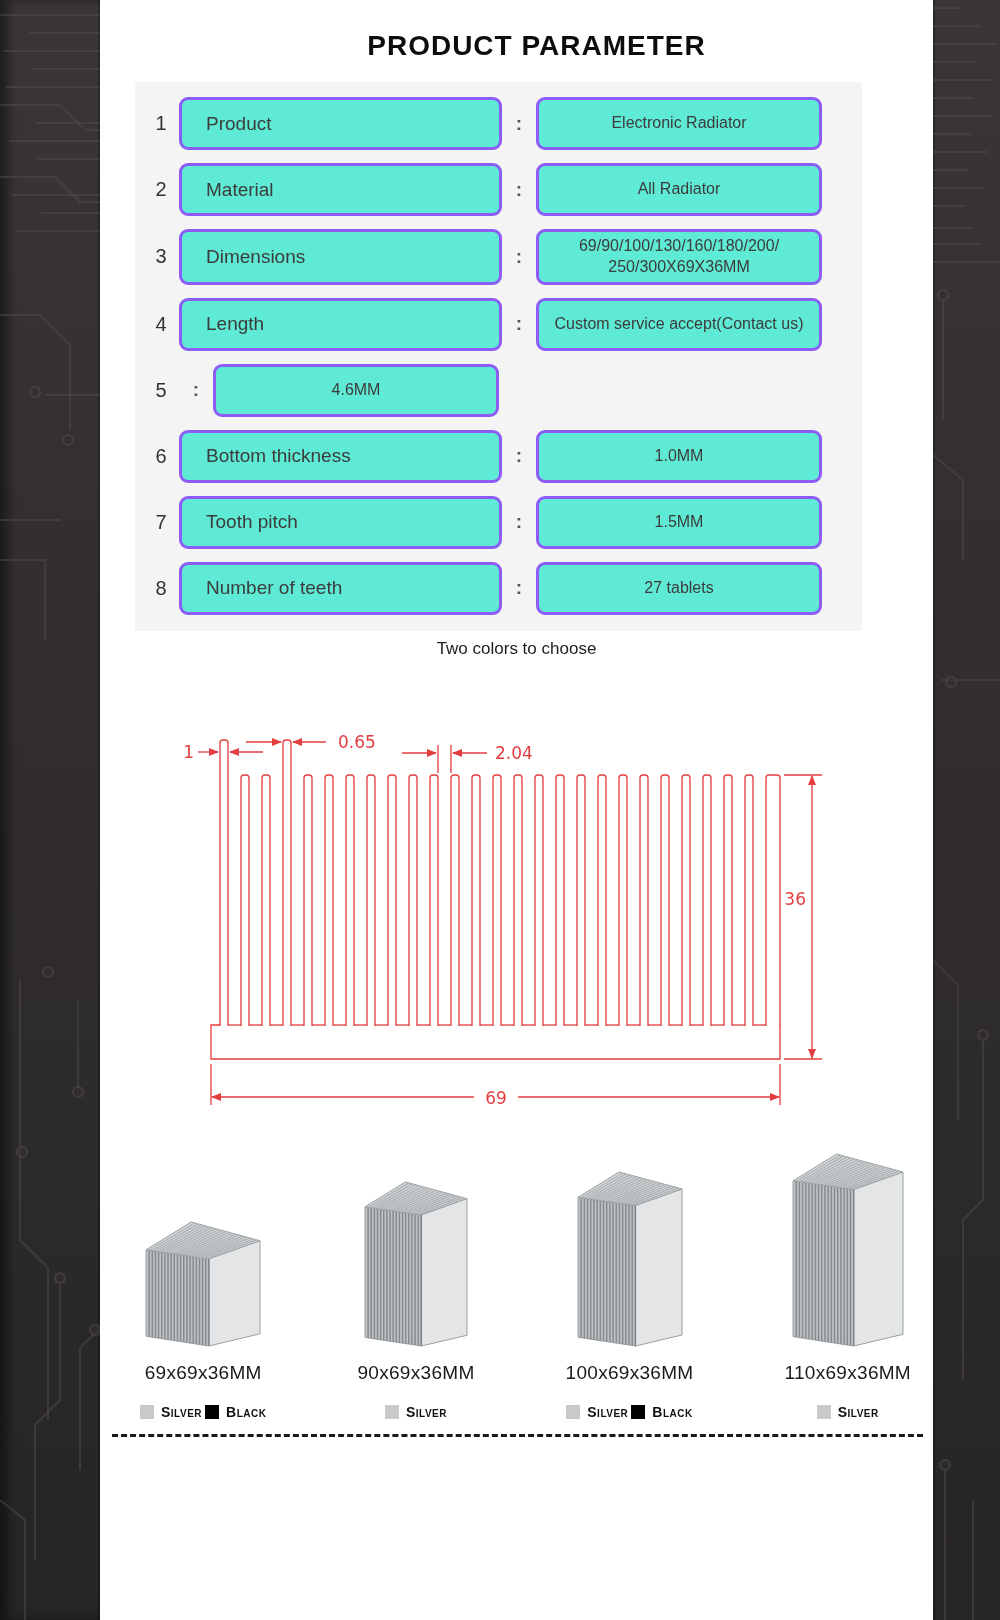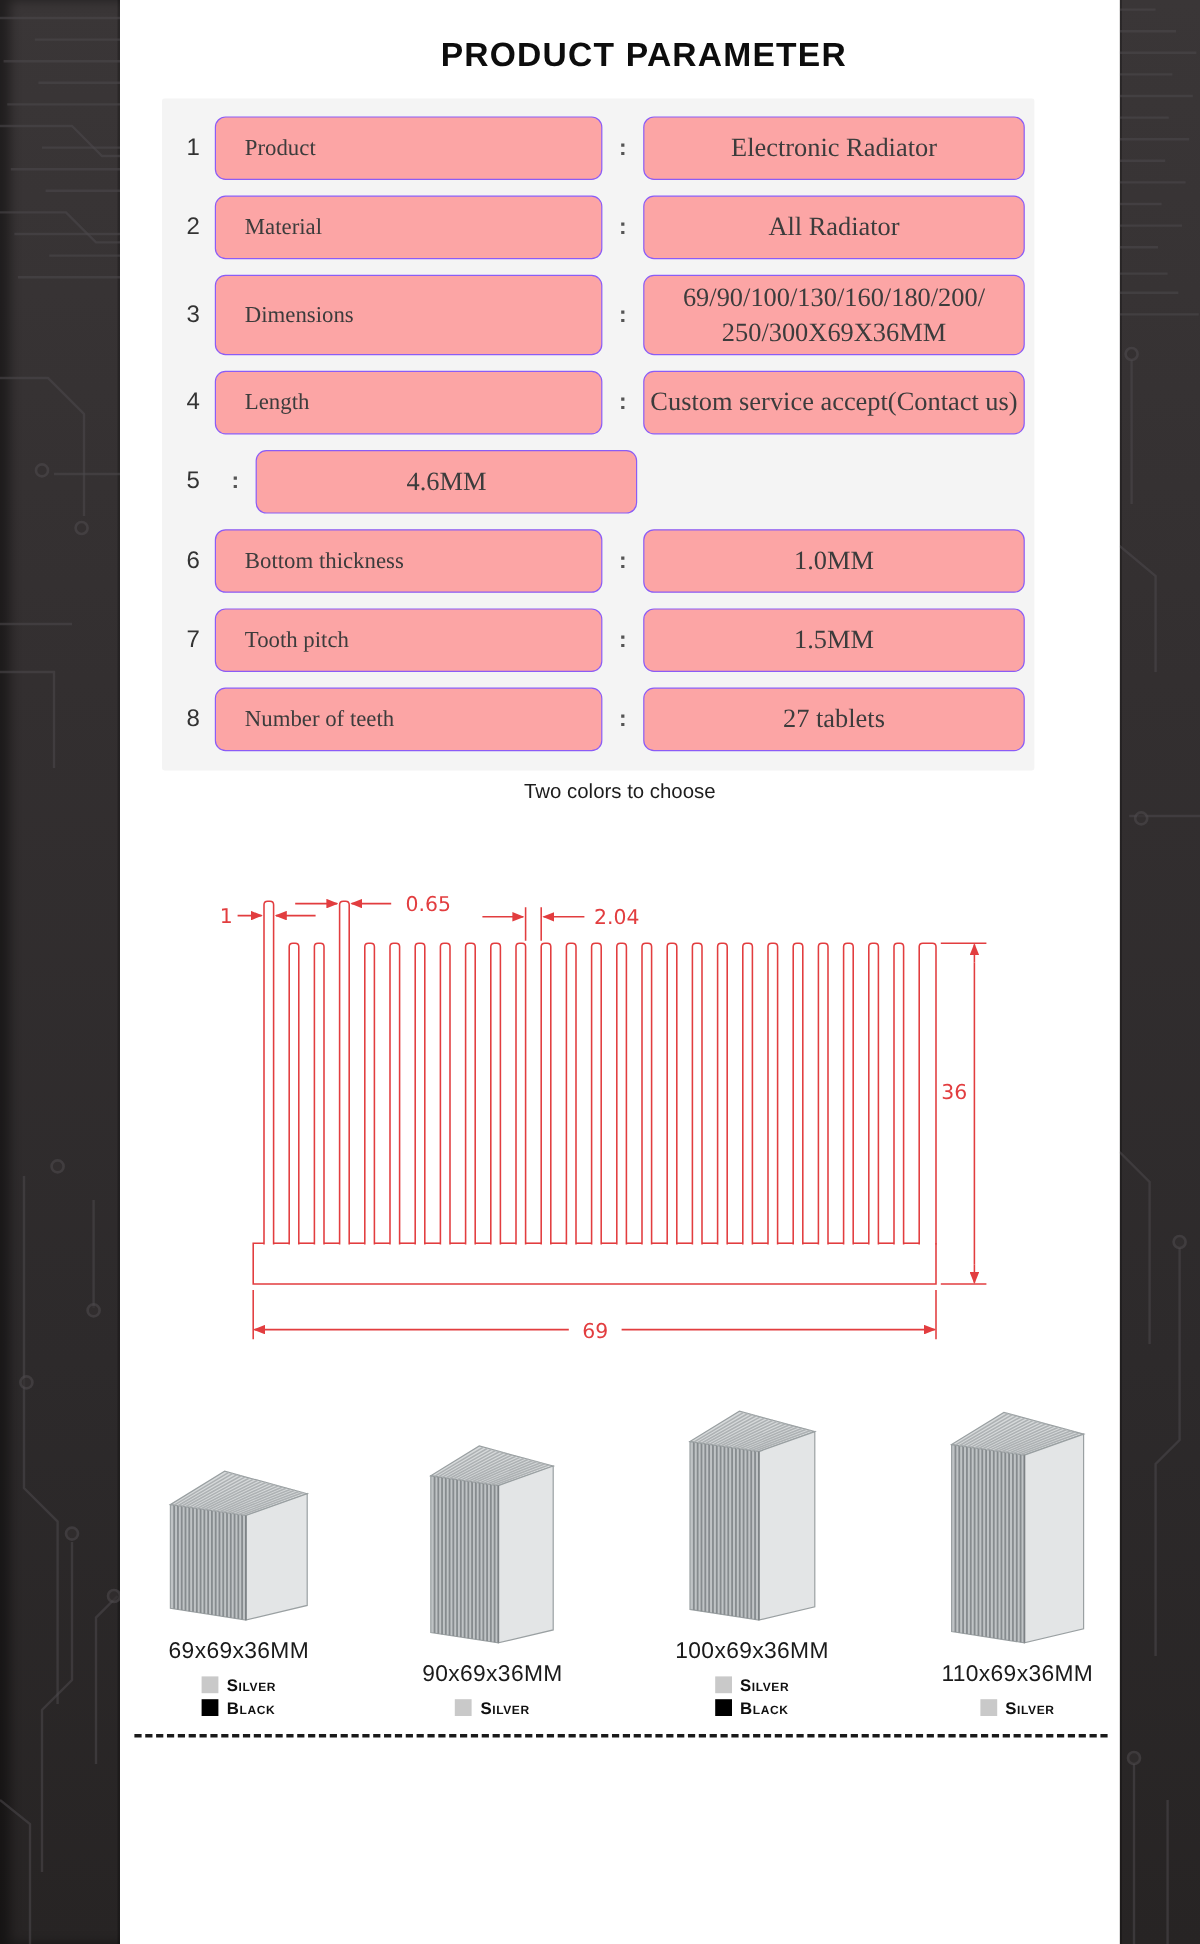--- a/index.html
+++ b/index.html
@@ -13,38 +13,38 @@
   
   .content{position:absolute;left:100px;top:0;width:833px;height:1620px;background:#fff;}
   .h1{margin:0;padding-top:30px;text-align:center;font-size:28px;font-weight:bold;
       letter-spacing:1px;color:#0d0d0d;padding-left:40px;}
   .panel{margin:20px auto 0 35px;width:727px;background:#f4f4f4;border-radius:2px;
          padding:15px 0 16px 0;}
   .row{display:flex;align-items:stretch;margin:0 8px 13px 8px;}
   .row:last-child{margin-bottom:0;}
   .num{width:36px;display:flex;align-items:center;justify-content:center;
        font-size:20px;color:#333;}
-  .cell{background:#fca5a5;border:1px solid #8b5cf6;border-radius:9px;display:flex;
-        align-items:center;min-height:53px;box-sizing:border-box;font-family:Liberation Serif, serif;}
+  .cell{background:#5eead4;border:3px solid #8b5cf6;border-radius:9px;display:flex;
+        align-items:center;min-height:53px;box-sizing:border-box;}
   .cell.label{width:323px;padding-left:24px;font-size:19px;color:#3c3c3c;}
   .colon{width:34px;display:flex;align-items:center;justify-content:center;
          font-size:19px;font-weight:bold;color:#555;}
-  .cell.value{width:318px;justify-content:center;text-align:center;font-size:22px;
+  .cell.value{width:286px;justify-content:center;text-align:center;font-size:16px;
               color:#3c3c3c;padding:4px 2px;white-space:pre-line;line-height:1.3;}
   .h2{margin:0;padding-top:78px;text-align:center;font-variant:small-caps;
       font-size:30px;font-weight:bold;letter-spacing:2px;color:#0d0d0d;line-height:1;}
   .subtitle{text-align:center;font-size:17px;color:#1d1d1d;margin-top:8px;}
   .diagram-wrap{position:relative;width:690px;height:425px;margin:36px 0 0 66px;}
   .diagram-wrap svg{position:absolute;left:0;top:0;}
   
   .products{display:flex;justify-content:space-between;align-items:flex-end;
             padding:0 22px 0 40px;margin-top:28px;height:272px;}
   .card{display:flex;flex-direction:column;align-items:center;}
   .size{margin-top:14px;font-size:19px;color:#1a1a1a;letter-spacing:.3px;}
-  .legend{margin-top:8px;display:flex;flex-direction:column;gap:3px;align-items:flex-start;}
+  .legend{margin-top:20px;display:flex;flex-direction:row;gap:3px;align-items:flex-start;}
   .lrow{display:flex;align-items:center;gap:7px;}
   .sw{width:14px;height:14px;display:inline-block;}
   .lt{font-variant:small-caps;font-weight:bold;font-size:14px;letter-spacing:.5px;color:#101010;}
   .dashed{margin:14px 10px 0 12px;border-top:3px dashed #1a1a1a;height:0;}
 </style>
 </head>
 <body>
 
 <div class="page">
 

